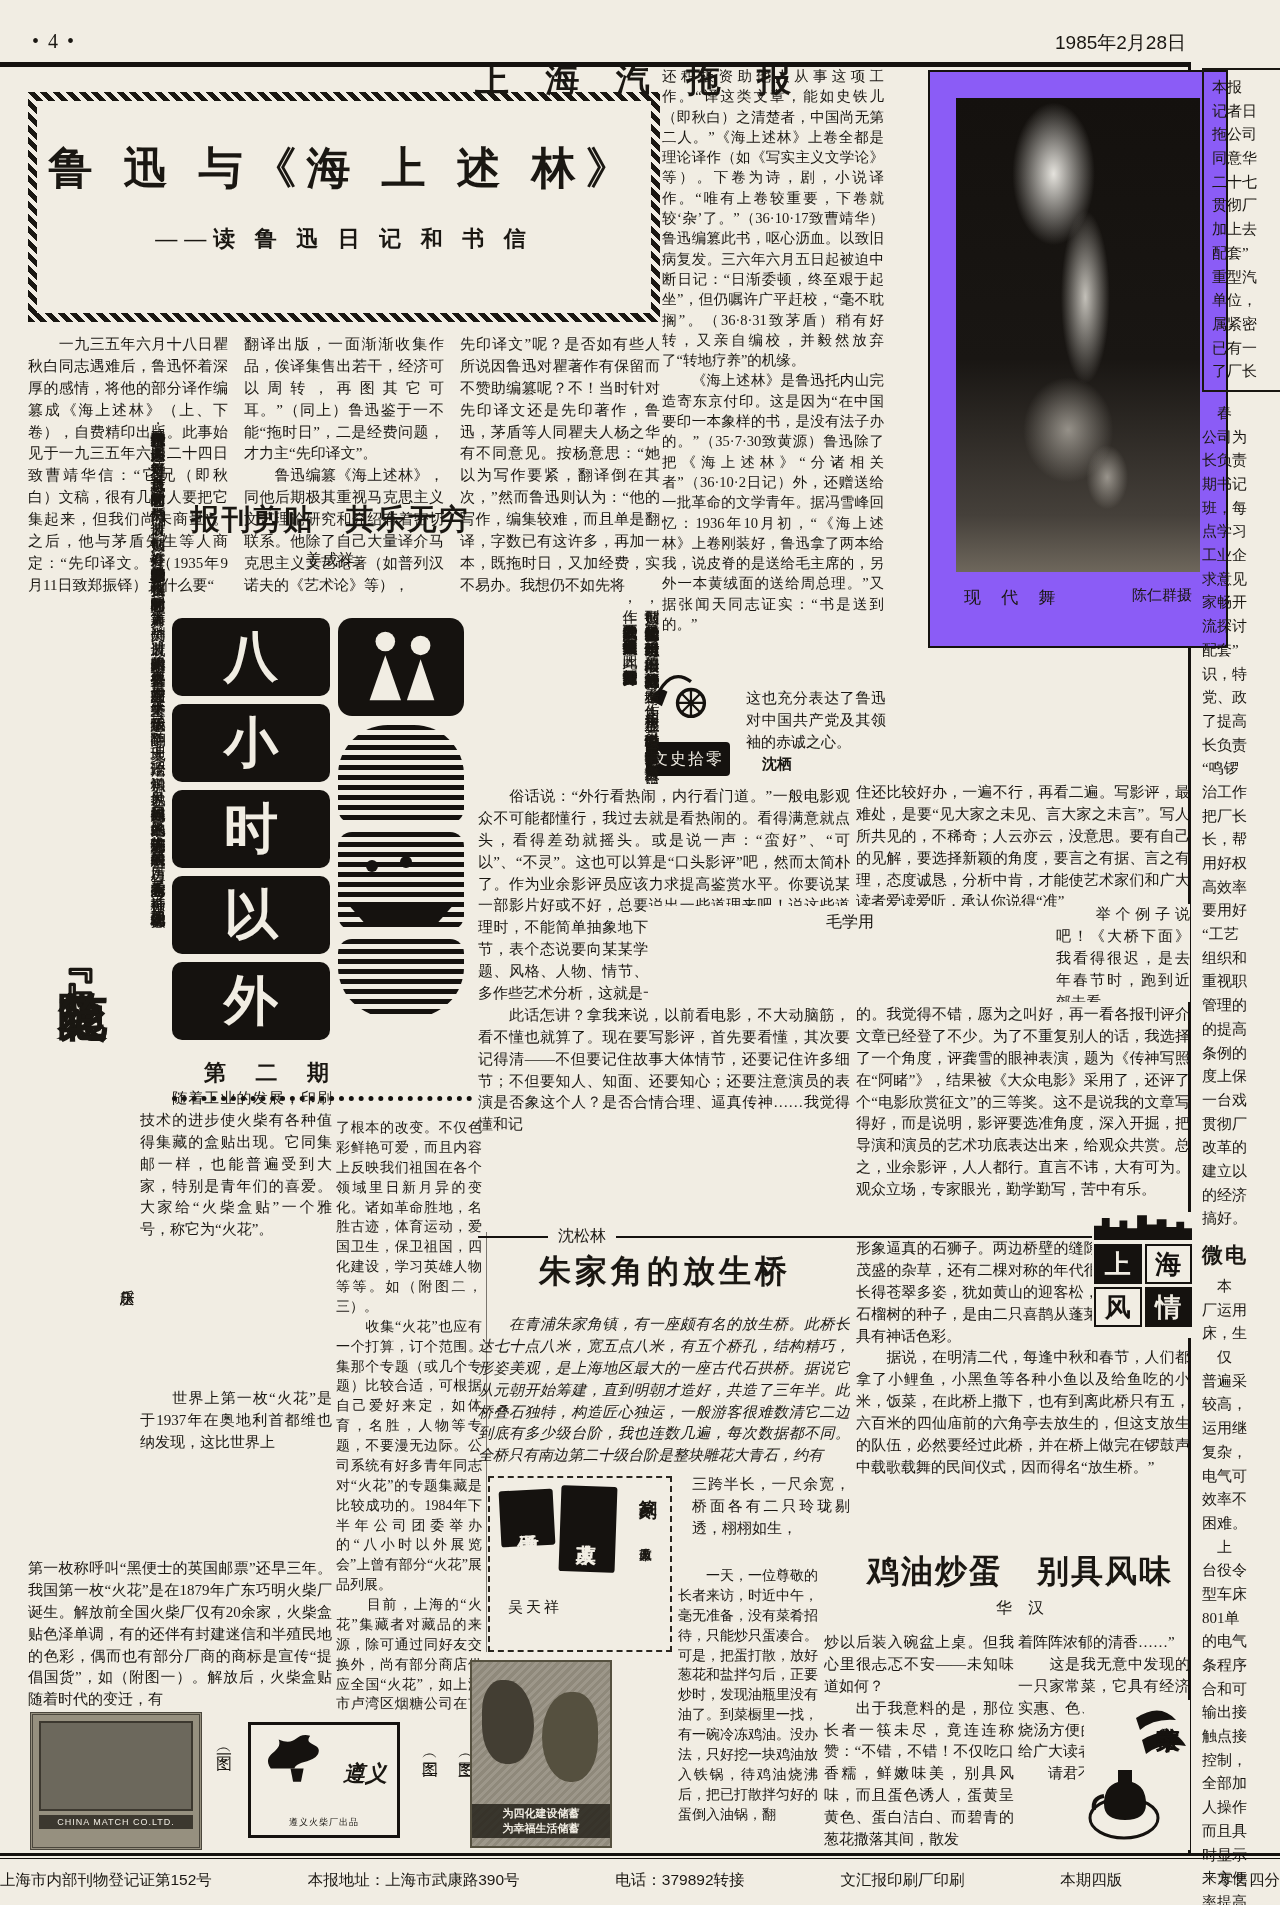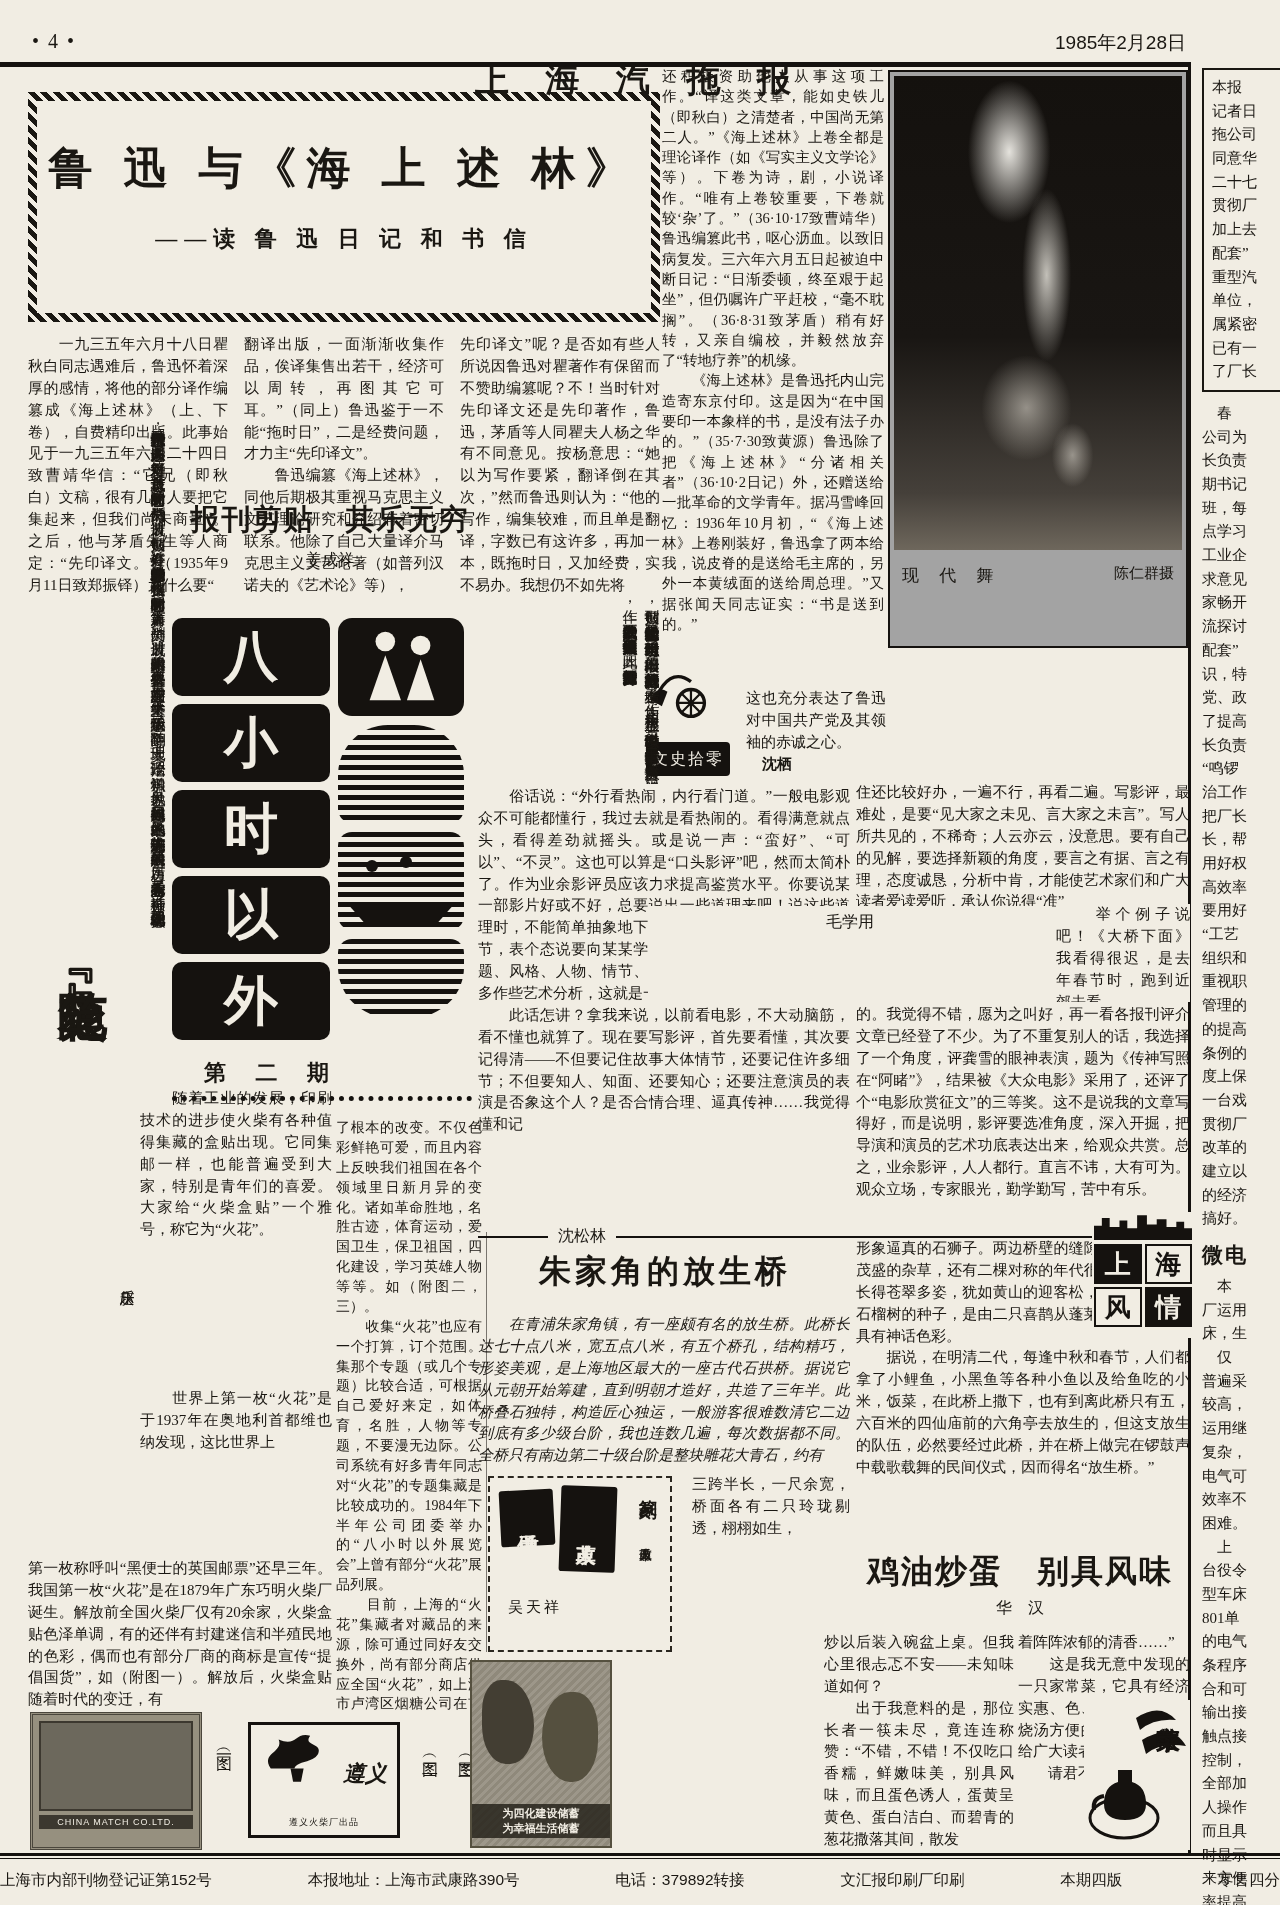--- a/index.html
+++ b/index.html
@@ -15,21 +15,21 @@
   .date{font-size:19px;text-align:right;font-family:"Liberation Sans",sans-serif;}
   
   .ornate{border:9px solid #1a1712;
           border-image:repeating-linear-gradient(45deg,#1a1712 0 5px,rgba(0,0,0,0) 5px 9px) 9;
           box-sizing:border-box;}
   .luxun-title{font-size:44px;font-weight:bold;letter-spacing:10px;text-align:center;margin-top:38px;}
   .luxun-sub{font-size:22px;font-weight:bold;letter-spacing:7px;text-align:center;margin-top:26px;}
   .cols3{display:flex;gap:16px;}
   .cols3>div{flex:1;}
   
-  .photo-frame{border:2px solid #15120f;padding:4px;box-sizing:border-box;background:#a3a3a3;}
+  .photo-frame{border:2px solid #15120f;padding:26px;box-sizing:border-box;background:#8b5cf6;margin-left:40px;}
   .photo-img{height:474px;background:
       radial-gradient(55px 95px at 40% 16%,rgba(240,238,232,.95),rgba(240,238,232,0) 75%),
       radial-gradient(34px 120px at 53% 42%,rgba(225,222,214,.85),rgba(225,222,214,0) 72%),
       radial-gradient(60px 70px at 46% 70%,rgba(205,200,190,.65),rgba(205,200,190,0) 75%),
       radial-gradient(26px 40px at 62% 80%,rgba(215,210,200,.6),rgba(215,210,200,0) 80%),
       linear-gradient(180deg,#14110e 0%,#191613 55%,#45403a 88%,#6e675c 100%);}
   .photo-cap{display:flex;justify-content:space-between;padding:14px 8px 0 8px;}
   .cap-l{font-size:17px;letter-spacing:8px;}
   .cap-r{font-size:15px;}
   
@@ -196,20 +196,21 @@
       <div style="position:absolute;left:10px;top:112px;font-size:15px;letter-spacing:3px;">吴天祥</div>
     </div>
     <div style="width:26px;">
       <div class="vert" style="font-size:18px;font-weight:bold;height:46px;">篆刻</div>
       <div class="vert" style="font-size:13px;height:104px;margin-top:6px;">勇做改革人</div>
     </div>
   </div>
 
   <div class="abs h-egg" style="left:850px;top:1550px;width:340px;">鸡油炒蛋　别具风味</div>
   <div class="abs byline-sm" style="left:870px;top:1598px;width:300px;">华　汉</div>
+  <div class="abs bt" style="left:678px;top:1566px;width:140px;height:286px;font-size:14px;line-height:1.42;">　　一天，一位尊敬的长者来访，时近中午，毫无准备，没有菜肴招待，只能炒只蛋凑合。可是，把蛋打散，放好葱花和盐拌匀后，正要炒时，发现油瓶里没有油了。到菜橱里一找，有一碗冷冻鸡油。没办法，只好挖一块鸡油放入铁锅，待鸡油烧沸后，把已打散拌匀好的蛋倒入油锅，翻</div>
   <div class="abs bt" style="left:824px;top:1632px;width:190px;height:220px;">炒以后装入碗盆上桌。但我心里很忐忑不安——未知味道如何？
 　　出于我意料的是，那位长者一筷未尽，竟连连称赞：“不错，不错！不仅吃口香糯，鲜嫩味美，别具风味，而且蛋色诱人，蛋黄呈黄色、蛋白洁白、而碧青的葱花撒落其间，散发</div>
   <div class="abs bt" style="left:1018px;top:1632px;width:172px;height:220px;">着阵阵浓郁的清香……”
 　　这是我无意中发现的一只家常菜，它具有经济实惠、色、香、味具佳，烧汤方便的特点，特介绍给广大读者。
 　　请君不妨一试。</div>
 
   <div class="abs" style="left:1084px;top:1700px;width:106px;height:150px;background:#f1ede3;">
     <svg viewBox="0 0 106 150" width="106" height="150">
       <ellipse cx="40" cy="118" rx="34" ry="20" fill="none" stroke="#15120f" stroke-width="3"></ellipse>
       <path d="M34 70 h14 v12 q14 4 14 22 q0 16 -21 16 q-21 0 -21 -16 q0 -18 14 -22 z" fill="#15120f"></path>

